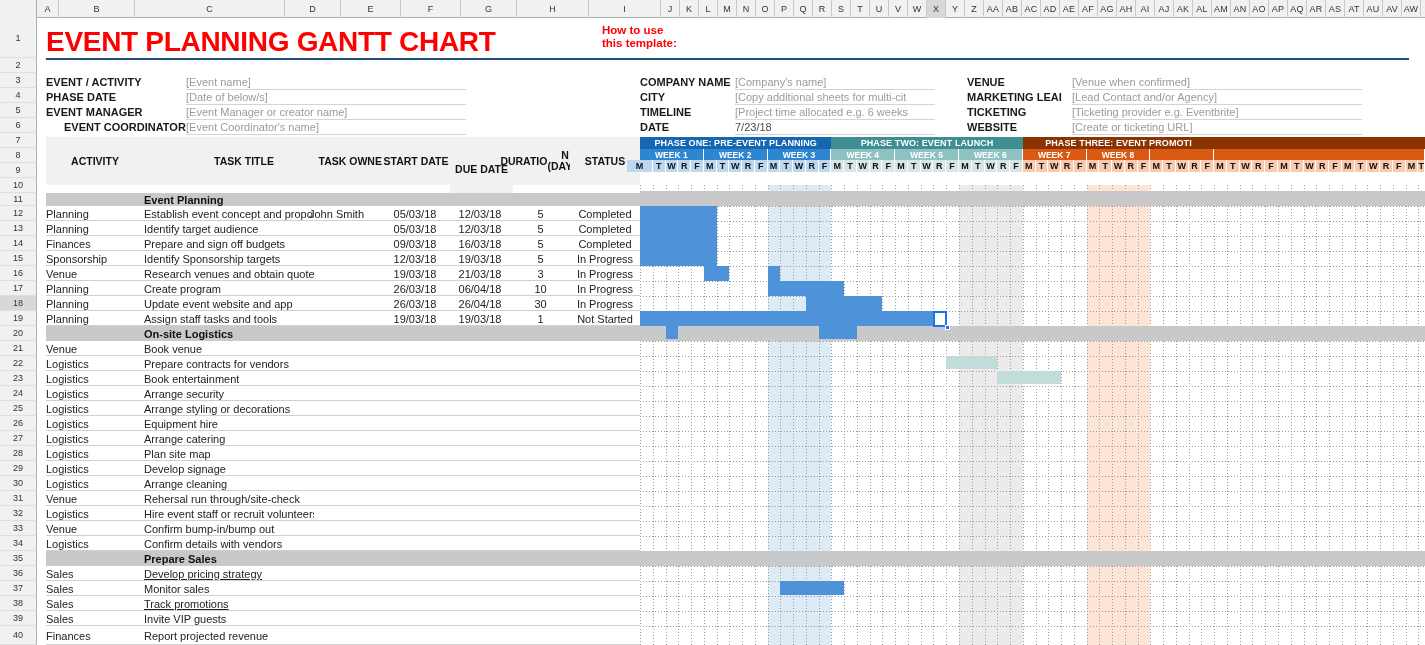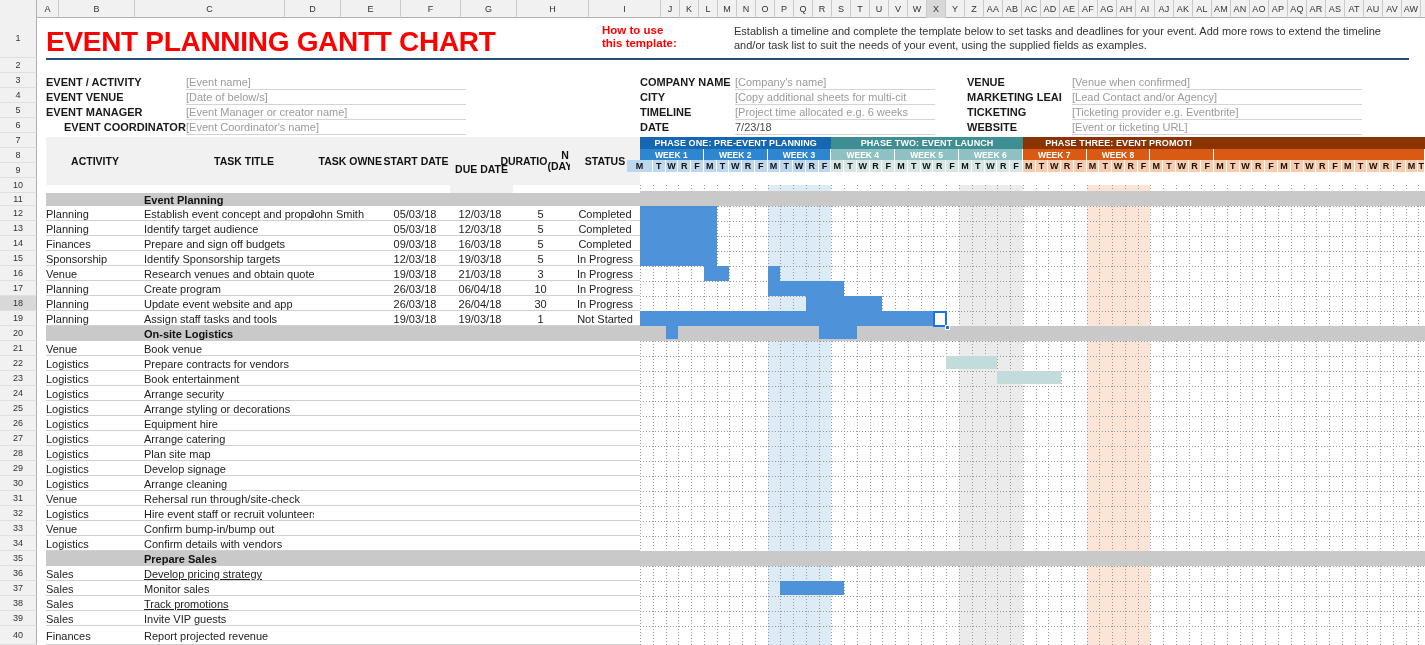--- a/index.html
+++ b/index.html
@@ -179,28 +179,27 @@
 
   <div class="sheet">
 
     <div class="c title" style="left:9px; top:8px;">EVENT PLANNING GANTT CHART</div>
     <div class="rule" style="left:9px; top:40px; width:570px;"></div>
 
     <div class="c howto" style="left:565px; top:6px; width:85px; white-space:normal;">
       <span>How to use</span><br>
       <span>this template:</span>
     </div>
-    <div class="c howtxt" style="left:697px; top:6px; width:675px;">Establish a timeline and complete the template below to set tasks and deadlines for your event. Add more rows to extend the timeline and/or task list to suit the needs of your event, using the supplied fields as examples.</div>
     <div class="rule" style="left:565px; top:40px; width:807px;"></div>
 
     <div id="infoblock">
         <div class="c lbl" style="left: 9px; top: 58px; width: 150px;">EVENT / ACTIVITY</div>
         <div class="c ph" style="left: 149px; top: 58px; width: 260px;">[Event name]</div>
         <div class="fieldline" style="left: 149px; top: 71px; width: 280px;"></div>
-        <div class="c lbl" style="left: 9px; top: 73px; width: 150px;">EVENT VENUE</div>
+        <div class="c lbl" style="left: 9px; top: 73px; width: 150px;">PHASE DATE</div>
         <div class="c ph" style="left: 149px; top: 73px; width: 260px;">[Date of below/s]</div>
         <div class="fieldline" style="left: 149px; top: 86px; width: 280px;"></div>
         <div class="c lbl" style="left: 9px; top: 88px; width: 150px;">EVENT MANAGER</div>
         <div class="c ph" style="left: 149px; top: 88px; width: 260px;">[Event Manager or creator name]</div>
         <div class="fieldline" style="left: 149px; top: 101px; width: 280px;"></div>
         <div class="c lbl" style="left: 27px; top: 103px; width: 150px;">EVENT COORDINATOR</div>
         <div class="c ph" style="left: 149px; top: 103px; width: 260px;">[Event Coordinator's name]</div>
         <div class="fieldline" style="left: 149px; top: 116px; width: 280px;"></div>
         <div class="c lbl" style="left: 603px; top: 58px; width: 95px;">COMPANY NAME</div>
         <div class="c ph" style="left: 698px; top: 58px; width: 180px;">[Company's name]</div>
@@ -217,21 +216,21 @@
         <div class="c lbl" style="left: 930px; top: 58px; width: 100px;">VENUE</div>
         <div class="c ph" style="left: 1035px; top: 58px; width: 270px;">[Venue when confirmed]</div>
         <div class="fieldline" style="left: 1035px; top: 71px; width: 290px;"></div>
         <div class="c lbl" style="left: 930px; top: 73px; width: 100px;">MARKETING LEAI</div>
         <div class="c ph" style="left: 1035px; top: 73px; width: 270px;">[Lead Contact and/or Agency]</div>
         <div class="fieldline" style="left: 1035px; top: 86px; width: 290px;"></div>
         <div class="c lbl" style="left: 930px; top: 88px; width: 100px;">TICKETING</div>
         <div class="c ph" style="left: 1035px; top: 88px; width: 270px;">[Ticketing provider e.g. Eventbrite]</div>
         <div class="fieldline" style="left: 1035px; top: 101px; width: 290px;"></div>
         <div class="c lbl" style="left: 930px; top: 103px; width: 100px;">WEBSITE</div>
-        <div class="c ph" style="left: 1035px; top: 103px; width: 270px;">[Event or ticketing URL]</div>
+        <div class="c ph" style="left: 1035px; top: 103px; width: 270px;">[Create or ticketing URL]</div>
         <div class="fieldline" style="left: 1035px; top: 116px; width: 290px;"></div>
       </div>
 
     <div class="thead" style="left:107px;top:119px; width:200px; height:48px;">TASK TITLE</div>
     <div class="thead" style="left:9px;  top:119px; width:98px;  height:48px;">ACTIVITY</div>
     <div class="thead" style="left:272px;top:119px; width:90px;  height:48px;">TASK OWNER</div>
     <div class="thead" style="left:345px;top:119px; width:68px;  height:48px;">START DATE</div>
     <div class="thead" style="left:413px;top:119px; width:63px;  height:64px;">DUE DATE</div>
     <div class="thead theadwrap" style="left:476px;top:119px; width:57px; height:48px;">
       <span>DURATIO</span>

